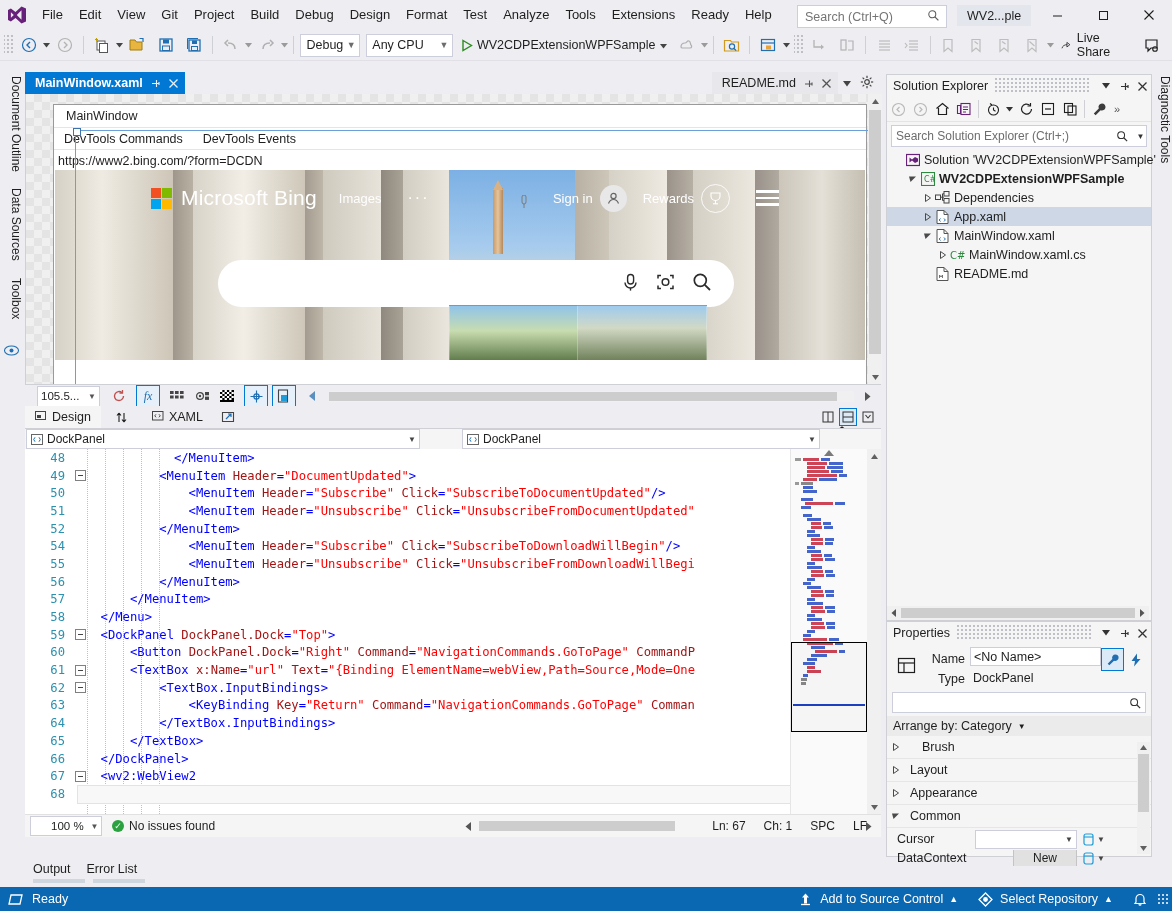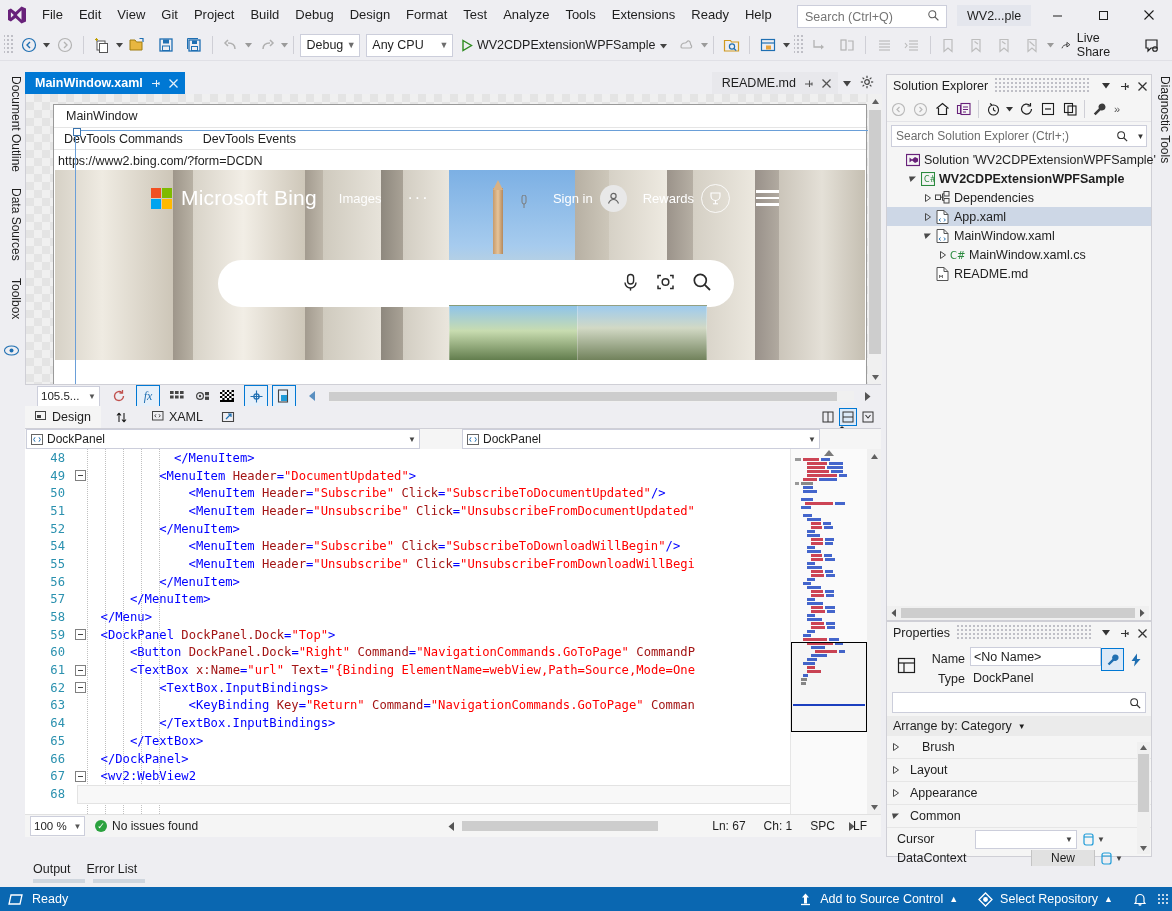--- a/index.html
+++ b/index.html
@@ -129,21 +129,21 @@
   .guide{position:absolute;top:0;bottom:0;width:1px;border-left:1px dotted #c0c0c0;}
   .curline{position:absolute;left:52px;right:2px;height:17px;border:1px solid #e3e3e3;background:#f8f8f8;}
   .minimap{position:absolute;right:14px;top:20px;width:76px;height:365px;background:#fafafa;border-left:1px solid #e6e6e6;overflow:hidden;}
   .mm-row{height:3px;margin:0 0 1px 0;display:flex;}
   .mm-seg{height:3px;margin-right:2px;}
   .mm-view{position:absolute;left:0;right:0;border:1.5px solid #000;background:rgba(0,0,0,0.02);}
   .mm-cur{position:absolute;left:2px;right:2px;height:2px;background:#1c3fbf;}
   .vscroll{position:absolute;right:0;top:20px;width:14px;height:365px;background:#f0f0f0;}
   .vsc-up,.vsc-dn{height:14px;display:flex;align-items:center;justify-content:center;}
   .editor-status{position:absolute;left:0;bottom:0;width:856px;height:22px;background:#f5f5f5;border-top:1px solid #e1e1e1;display:flex;align-items:center;font-size:12px;}
-  .zoom2{width:50px;height:18px;border:1px solid #cccedb;background:#fff;display:flex;align-items:center;font-size:11.5px;padding-left:3px;margin-left:5px;}
+  .zoom2{width:50px;height:18px;border:1px solid #cccedb;background:#fff;display:flex;align-items:center;font-size:11.5px;padding-left:20px;margin-left:5px;}
   .ok-dot{width:12px;height:12px;border-radius:50%;background:#2ba23f;display:inline-flex;align-items:center;justify-content:center;color:#fff;font-size:9px;margin:0 5px 0 10px;}
   .es-scroll{flex:1;height:12px;margin:0 6px;position:relative;}
   .es-right{display:flex;align-items:center;gap:18px;margin-right:14px;}
 
   
   .se{position:absolute;left:886px;top:74px;width:264px;height:545px;background:#f5f5f5;border:1px solid #cfcfd6;}
   .panel-hdr{height:22px;display:flex;align-items:center;padding-left:6px;font-size:12.5px;}
   .panel-hdr .dots{flex:1;height:16px;margin:0 6px;background-image:radial-gradient(circle,#bfbfc6 .8px,transparent .8px);background-size:4px 4px;background-position:0 7px;}
   .phbtn{width:18px;height:18px;display:flex;align-items:center;justify-content:center;}
   .se-tools{height:24px;display:flex;align-items:center;border-bottom:1px solid #e4e4e8;}
@@ -1469,21 +1469,21 @@
         <svg width="11" height="13" viewBox="0 0 11 13">
             <rect x="1" y="1" width="9" height="11" rx="2" fill="none" stroke="#1f9bd8" stroke-width="1.2"></rect>
             <line x1="1" y1="4" x2="10" y2="4" stroke="#1f9bd8" stroke-width="1.1"></line>
           </svg>
       </span>
       <span style="margin-left:3px;font-size:8px;color:#444;">▼</span>
     </div>
 
     <div class="pr-prop" style="height:16px;overflow:hidden;">
       <span class="pr-pname">DataContext</span>
-      <span style="width:62px;height:17px;background:#e1e1e1;border:1px solid #c4c4c4;display:flex;align-items:center;justify-content:center;font-size:12px;margin-left:56px;">New</span>
+      <span style="width:62px;height:17px;background:#e1e1e1;border:1px solid #c4c4c4;display:flex;align-items:center;justify-content:center;font-size:12px;margin-left:38px;">New</span>
       <span style="margin-left:6px;display:flex;align-items:center;">
         <svg width="11" height="13" viewBox="0 0 11 13">
             <rect x="1" y="1" width="9" height="11" rx="2" fill="none" stroke="#1f9bd8" stroke-width="1.2"></rect>
             <line x1="1" y1="4" x2="10" y2="4" stroke="#1f9bd8" stroke-width="1.1"></line>
           </svg>
       </span>
       <span style="margin-left:3px;font-size:8px;color:#444;">▼</span>
     </div>
 
     <div class="pr-scroll">

